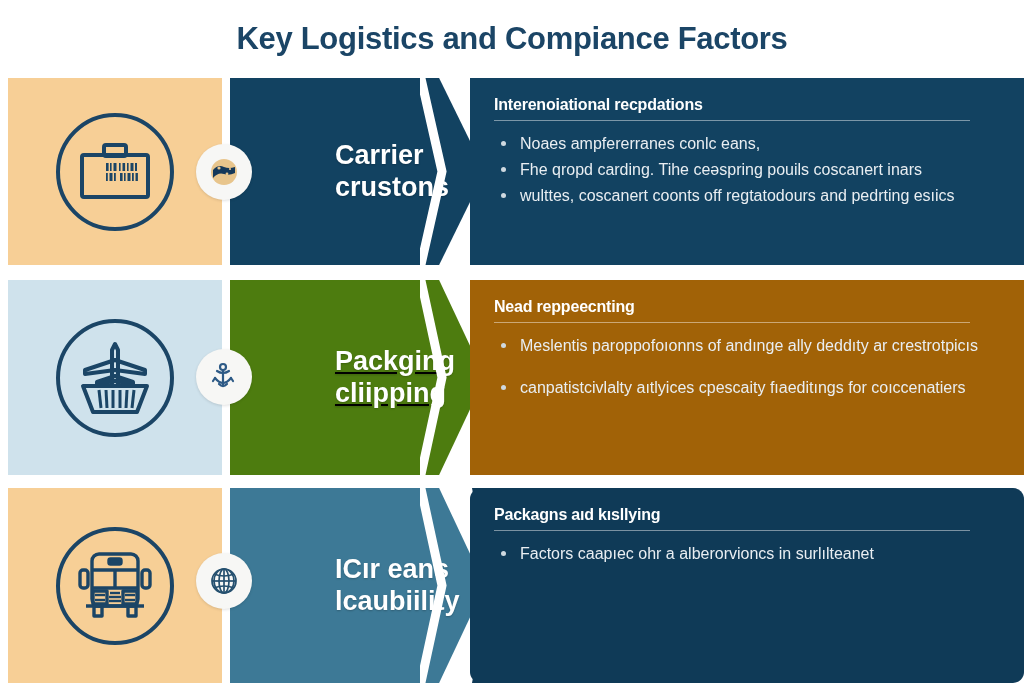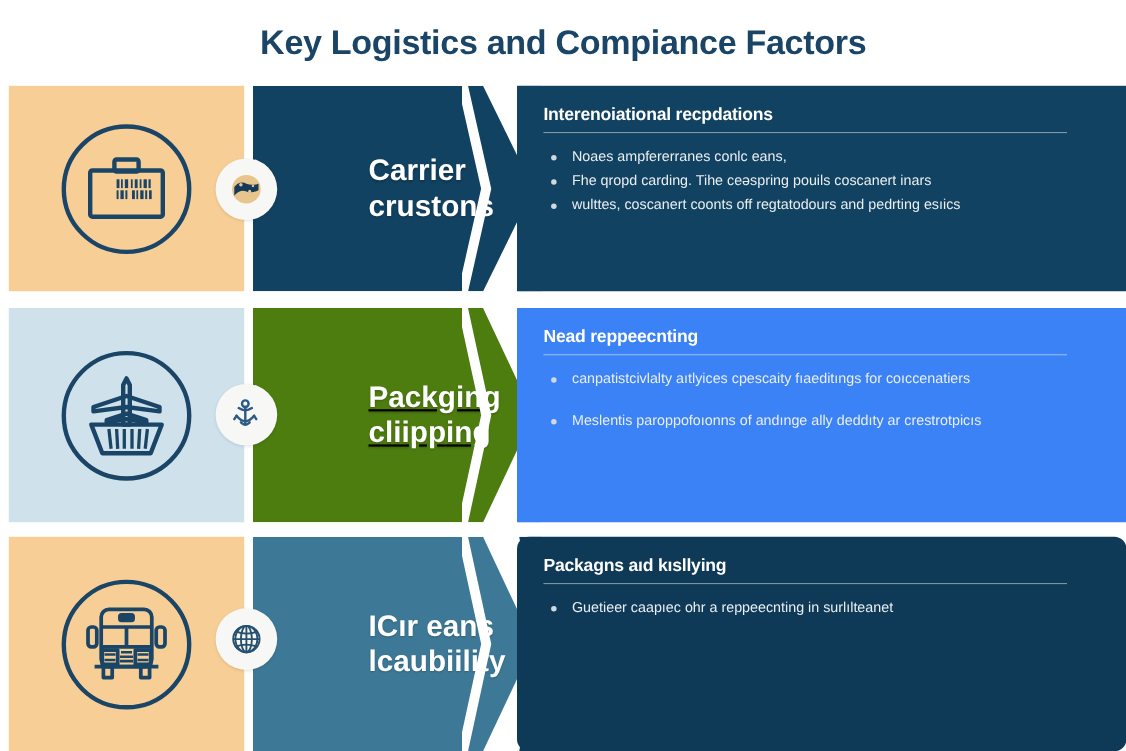--- a/index.html
+++ b/index.html
@@ -125,21 +125,21 @@
     margin: 0 28px 12px 0;
   }
   ul.bullets {
     list-style: none;
     margin: 0;
     padding: 0;
   }
   ul.bullets li {
     position: relative;
     color: #e9eef2;
-    font-size: 13px;
+    font-size: 16px;
     line-height: 1.38;
     padding-left: 26px;
     margin-bottom: 4px;
     max-width: 470px;
   }
   ul.bullets li::before {
     content: "";
     position: absolute;
     left: 7px;
     top: 8px;
@@ -269,26 +269,26 @@
       <div class="arrow-label">Packging cliipping</div>
     </div>
 
     <div class="arrow-notch">
       <svg width="72" height="195" viewBox="0 0 72 195" preserveAspectRatio="none" aria-hidden="true">
         <path d="M 52 0 L 72 0 L 72 195 L 52 195 L 70 97.5 Z" fill="#4b89a6"></path>
         <path d="M 0 -4 L 22 97.5 L 0 199" fill="none" stroke="#ffffff" stroke-width="9"></path>
       </svg>
     </div>
 
-    <div class="content-panel" style="background:#3b82f6;">
+    <div class="content-panel" style="background:#a16207;">
       <div class="content-title">Nead reppeecnting</div>
       <div class="content-rule"></div>
       <ul class="bullets spaced">
+        <li>Meslentis paroppofoıonns of andınge ally deddıty ar crestrotpicıs</li>
         <li>canpatistcivlalty aıtlyices cpescaity fıaeditıngs for coıccenatiers</li>
-        <li>Meslentis paroppofoıonns of andınge ally deddıty ar crestrotpicıs</li>
       </ul>
     </div>
   </div>
 
   <div class="badge badge-2">
     <svg width="28" height="30" viewBox="0 0 28 30" aria-hidden="true">
       <g fill="none" stroke="#2d5a86" stroke-width="2.2" stroke-linecap="round">
         <circle cx="13" cy="5" r="3"></circle>
         <path d="M13 8 L13 24"></path>
         <path d="M5 16 q8 10 16 0"></path>
@@ -341,21 +341,21 @@
       <svg width="72" height="195" viewBox="0 0 72 195" preserveAspectRatio="none" aria-hidden="true">
         <path d="M 52 0 L 72 0 L 72 195 L 52 195 L 70 97.5 Z" fill="#0f3a57"></path>
         <path d="M 0 -4 L 22 97.5 L 0 199" fill="none" stroke="#ffffff" stroke-width="9"></path>
       </svg>
     </div>
 
     <div class="content-panel" style="background:#0f3a57;border-radius:11px;">
       <div class="content-title">Packagns aıd kısllying</div>
       <div class="content-rule"></div>
       <ul class="bullets spaced">
-        <li>Guetieer caapıec ohr a reppeecnting in surlılteanet</li>
+        <li>Factors caapıec ohr a alberorvioncs in surlılteanet</li>
       </ul>
     </div>
   </div>
 
   <div class="badge badge-3">
     <svg width="30" height="30" viewBox="0 0 30 30" aria-hidden="true">
       <g fill="none" stroke="#25506f" stroke-width="1.7">
         <circle cx="15" cy="15" r="12"></circle>
         <ellipse cx="15" cy="15" rx="5" ry="12"></ellipse>
         <ellipse cx="15" cy="15" rx="10" ry="12"></ellipse>

